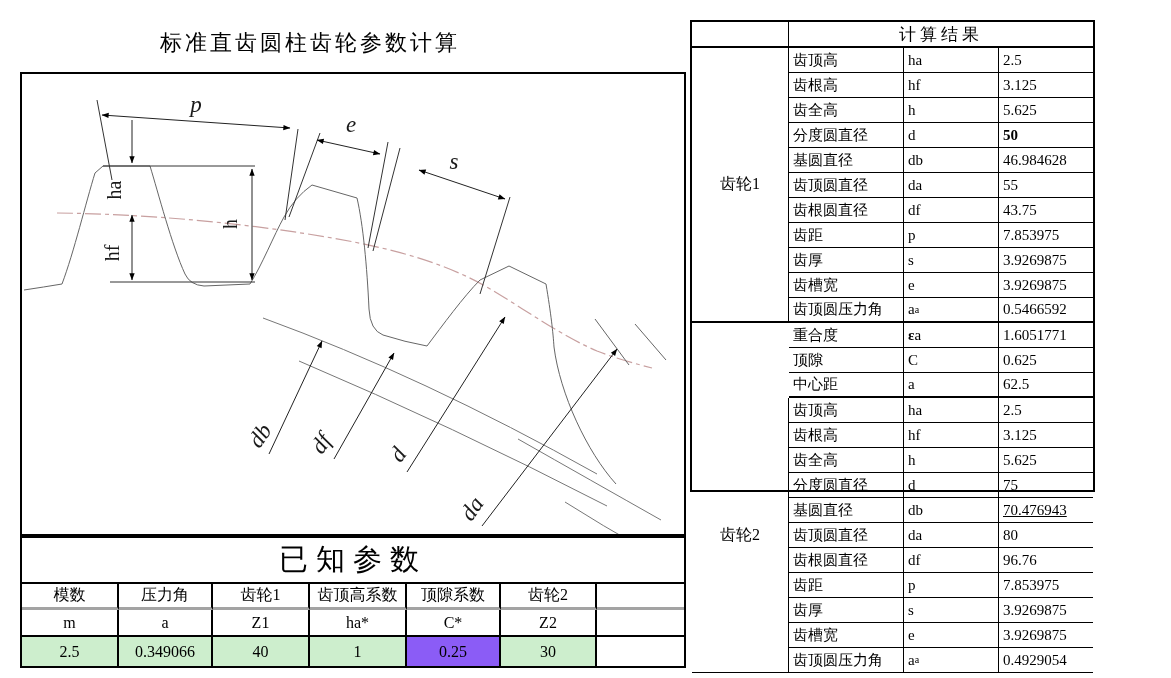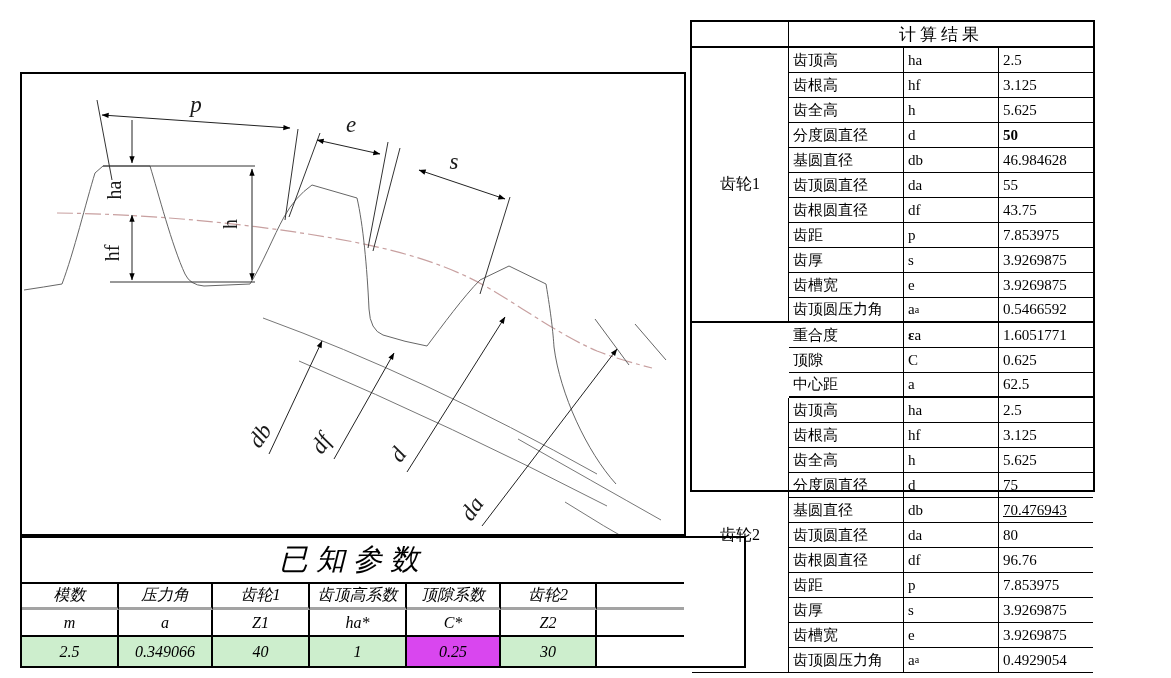--- a/index.html
+++ b/index.html
@@ -6,24 +6,24 @@
   #screen{position:relative;width:1171px;height:678px;background:#fff;overflow:hidden;
           font-family:"Liberation Serif","DejaVu Serif",serif;color:#000;}
   
   #main-title{position:absolute;left:100px;top:28px;width:420px;text-align:center;
               font-size:22px;letter-spacing:3px;}
   
   #drawing-box{position:absolute;left:20px;top:72px;width:666px;height:464px;
                border:2px solid #000;box-sizing:border-box;}
   #drawing-box svg{position:absolute;left:0;top:0;width:662px;height:460px;}
   
-  #known-table{position:absolute;left:20px;top:536px;width:726px;height:132px;
+  #known-table{position:absolute;left:20px;top:536px;width:666px;height:132px;
                border:2px solid #000;box-sizing:border-box;
                display:grid;grid-template-columns:97px 94px 97px 97px 94px 96px 87px;
-               grid-template-rows:46px 26px 27px auto;font-style:italic;}
+               grid-template-rows:46px 26px 27px auto;}
   #known-title{grid-column:1 / -1;border-bottom:2px solid #000;display:flex;
                align-items:center;justify-content:center;font-size:29px;letter-spacing:8px;}
   .kc{border-right:2px solid #000;display:flex;align-items:center;justify-content:center;
       font-size:16px;overflow:hidden;}
   .kc.last{border-right:none;}
   .kc.hdr{border-bottom:3px solid #a3a3a3;}
   .kc.sym{border-bottom:2px solid #000;}
   
   #results-table{position:absolute;left:690px;top:20px;width:405px;height:472px;
                  border:2px solid #000;box-sizing:border-box;
@@ -39,20 +39,21 @@
   .c b{font-weight:bold;}
   
   .dim-label{font-style:italic;font-size:23px;fill:#1a1a1a;}
   .dim-label-u{font-style:normal;font-size:20px;fill:#1a1a1a;}
 </style>
 </head>
 <body>
 
 <div id="screen">
 
+  <div id="main-title">标准直齿圆柱齿轮参数计算</div>
 
   <div id="drawing-box">
     <svg viewBox="0 0 662 460">
       <defs>
         <marker id="ae" viewBox="0 0 10 10" refX="9.5" refY="5" markerWidth="11" markerHeight="7" orient="auto-start-reverse" markerUnits="userSpaceOnUse">
           <path d="M0,1.2 L10,5 L0,8.8 z" fill="#000"></path>
         </marker>
       </defs>
 
       <path d="M35,139 C130,140 230,150 310,164 C380,176 430,192 470,216 C505,237 540,262 575,277 C595,285 615,290 630,294" fill="none" stroke="#c8a0a0" stroke-width="1.2" stroke-dasharray="16 4 4 4"></path>
@@ -123,21 +124,21 @@
       <div class="kc sym" style="grid-area: 3 / 2;">a</div>
       <div class="kc sym" style="grid-area: 3 / 3;">Z1</div>
       <div class="kc sym" style="grid-area: 3 / 4;">ha*</div>
       <div class="kc sym" style="grid-area: 3 / 5;">C*</div>
       <div class="kc sym" style="grid-area: 3 / 6;">Z2</div>
       <div class="kc sym last" style="grid-area: 3 / 7;"></div>
       <div class="kc val" style="grid-area: 4 / 1; background: rgb(205, 238, 205);">2.5</div>
       <div class="kc val" style="grid-area: 4 / 2; background: rgb(205, 238, 205);">0.349066</div>
       <div class="kc val" style="grid-area: 4 / 3; background: rgb(205, 238, 205);">40</div>
       <div class="kc val" style="grid-area: 4 / 4; background: rgb(205, 238, 205);">1</div>
-      <div class="kc val" style="grid-area: 4 / 5; background: #d946ef;">0.25</div>
+      <div class="kc val" style="grid-area: 4 / 5; background: #8b5cf6;">0.25</div>
       <div class="kc val" style="grid-area: 4 / 6; background: rgb(205, 238, 205);">30</div>
       <div class="kc val last" style="grid-area: 4 / 7;"></div>
     </div>
 
   <div id="results-table">
     <div class="c sec bb2" style="grid-column:1;grid-row:1;"></div>
     <div class="c hdr-main bb2 col4" style="grid-column:2 / span 3;grid-row:1;">计算结果</div>
 
   <div class="c sec bb2" style="grid-area: 2 / 1 / span 11;">齿轮1</div>
       <div class="c " style="grid-area: 2 / 2;">齿顶高</div>

